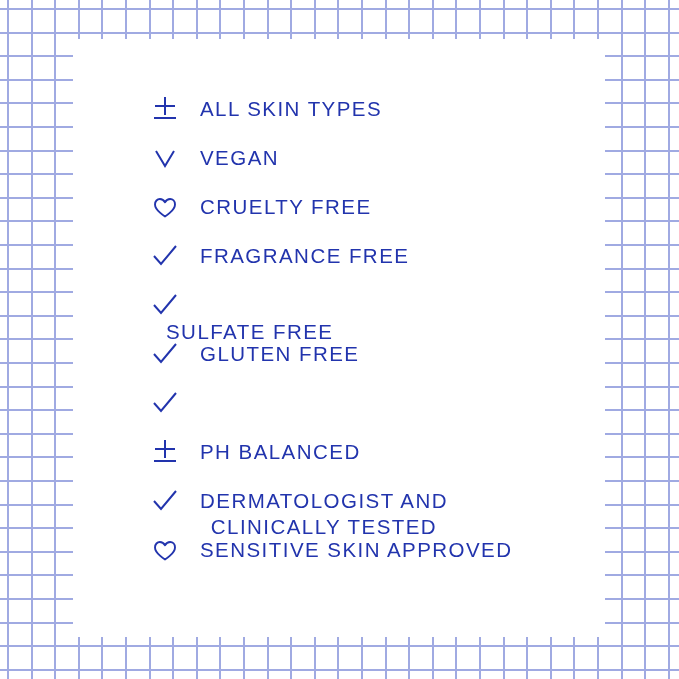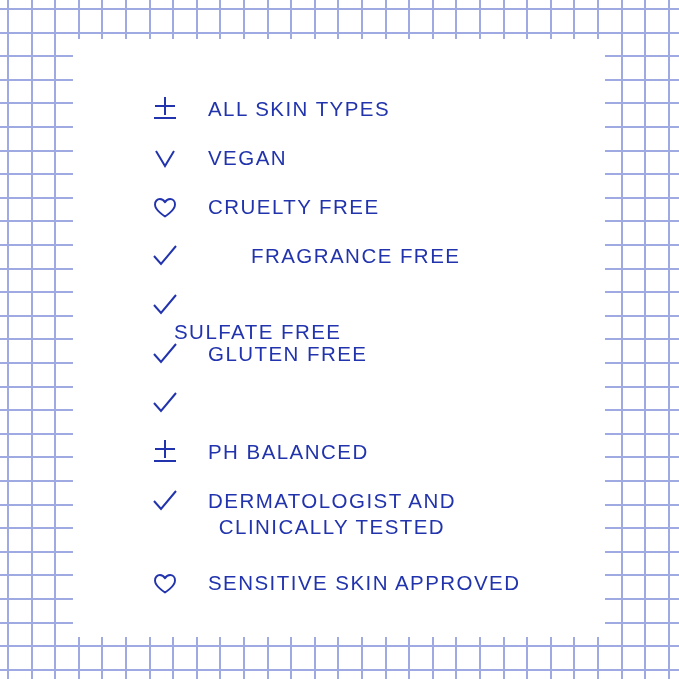--- a/index.html
+++ b/index.html
@@ -70,21 +70,21 @@
     overflow: visible;
   }
 
   .claim-label {
     font-family: "Liberation Sans", sans-serif;
     font-size: 20.5px;
     line-height: 26px;
     letter-spacing: 1.45px;
     color: #2234ad;
     white-space: pre-line;
-    margin-left: 22px;
+    margin-left: 14px;
     font-weight: 400;
   }
 </style>
 </head>
 <body>
 
 <div id="canvas">
 
   <div id="grid-background"></div>
 
@@ -109,21 +109,21 @@
           <span class="claim-label">VEGAN</span>
         </div>
         <div class="claim-row" style="top: 155px; justify-content: space-between;">
           <span class="claim-icon">
             <svg width="26" height="26" viewBox="0 0 26 26" fill="none" stroke="#2234ad" stroke-width="1.9" stroke-linejoin="round">
               <path d="M13 21.5 C13 21.5 3 15.2 3 9.4 C3 6.2 5.3 4 7.9 4 C10.0 4 11.9 5.3 13 7.2 C14.1 5.3 16.0 4 18.1 4 C20.7 4 23 6.2 23 9.4 C23 15.2 13 21.5 13 21.5 Z"></path>
             </svg>
           </span>
           <span class="claim-label">CRUELTY FREE</span>
         </div>
-        <div class="claim-row" style="top: 204px; gap: 43px;">
+        <div class="claim-row" style="top: 204px;">
           <span class="claim-icon">
             <svg width="26" height="26" viewBox="0 0 26 26" fill="none" stroke="#2234ad" stroke-width="2" stroke-linecap="butt" stroke-linejoin="miter">
               <polyline points="2,12 9,20 24,2"></polyline>
             </svg>
           </span>
           <span class="claim-label">FRAGRANCE FREE</span>
         </div>
         <div class="claim-row" style="top: 253px; flex-direction: column;">
           <span class="claim-icon">
             <svg width="26" height="26" viewBox="0 0 26 26" fill="none" stroke="#2234ad" stroke-width="2" stroke-linecap="butt" stroke-linejoin="miter">
@@ -159,21 +159,21 @@
         </div>
         <div class="claim-row" style="top: 449px; text-align: center;">
           <span class="claim-icon">
             <svg width="26" height="26" viewBox="0 0 26 26" fill="none" stroke="#2234ad" stroke-width="2" stroke-linecap="butt" stroke-linejoin="miter">
               <polyline points="2,12 9,20 24,2"></polyline>
             </svg>
           </span>
           <span class="claim-label">DERMATOLOGIST AND
 CLINICALLY TESTED</span>
         </div>
-        <div class="claim-row" style="top: 531px;">
+        <div class="claim-row" style="top: 498px;">
           <span class="claim-icon">
             <svg width="26" height="26" viewBox="0 0 26 26" fill="none" stroke="#2234ad" stroke-width="1.9" stroke-linejoin="round">
               <path d="M13 21.5 C13 21.5 3 15.2 3 9.4 C3 6.2 5.3 4 7.9 4 C10.0 4 11.9 5.3 13 7.2 C14.1 5.3 16.0 4 18.1 4 C20.7 4 23 6.2 23 9.4 C23 15.2 13 21.5 13 21.5 Z"></path>
             </svg>
           </span>
           <span class="claim-label">SENSITIVE SKIN APPROVED</span>
         </div>
       </div>
   </div>
 

